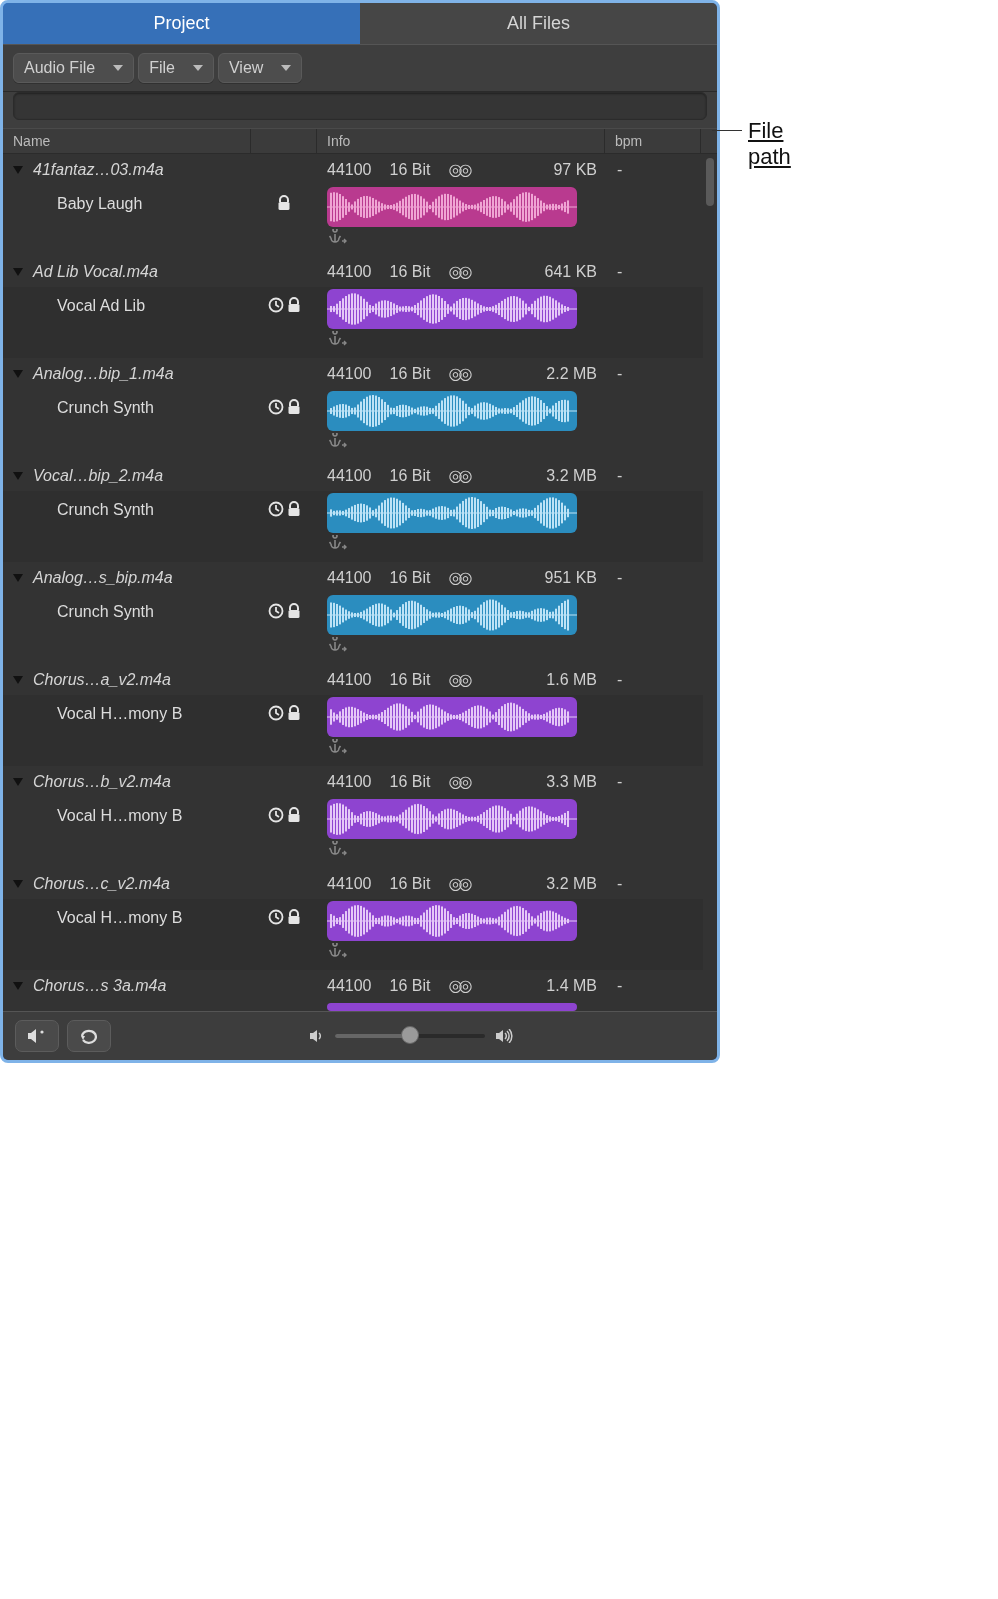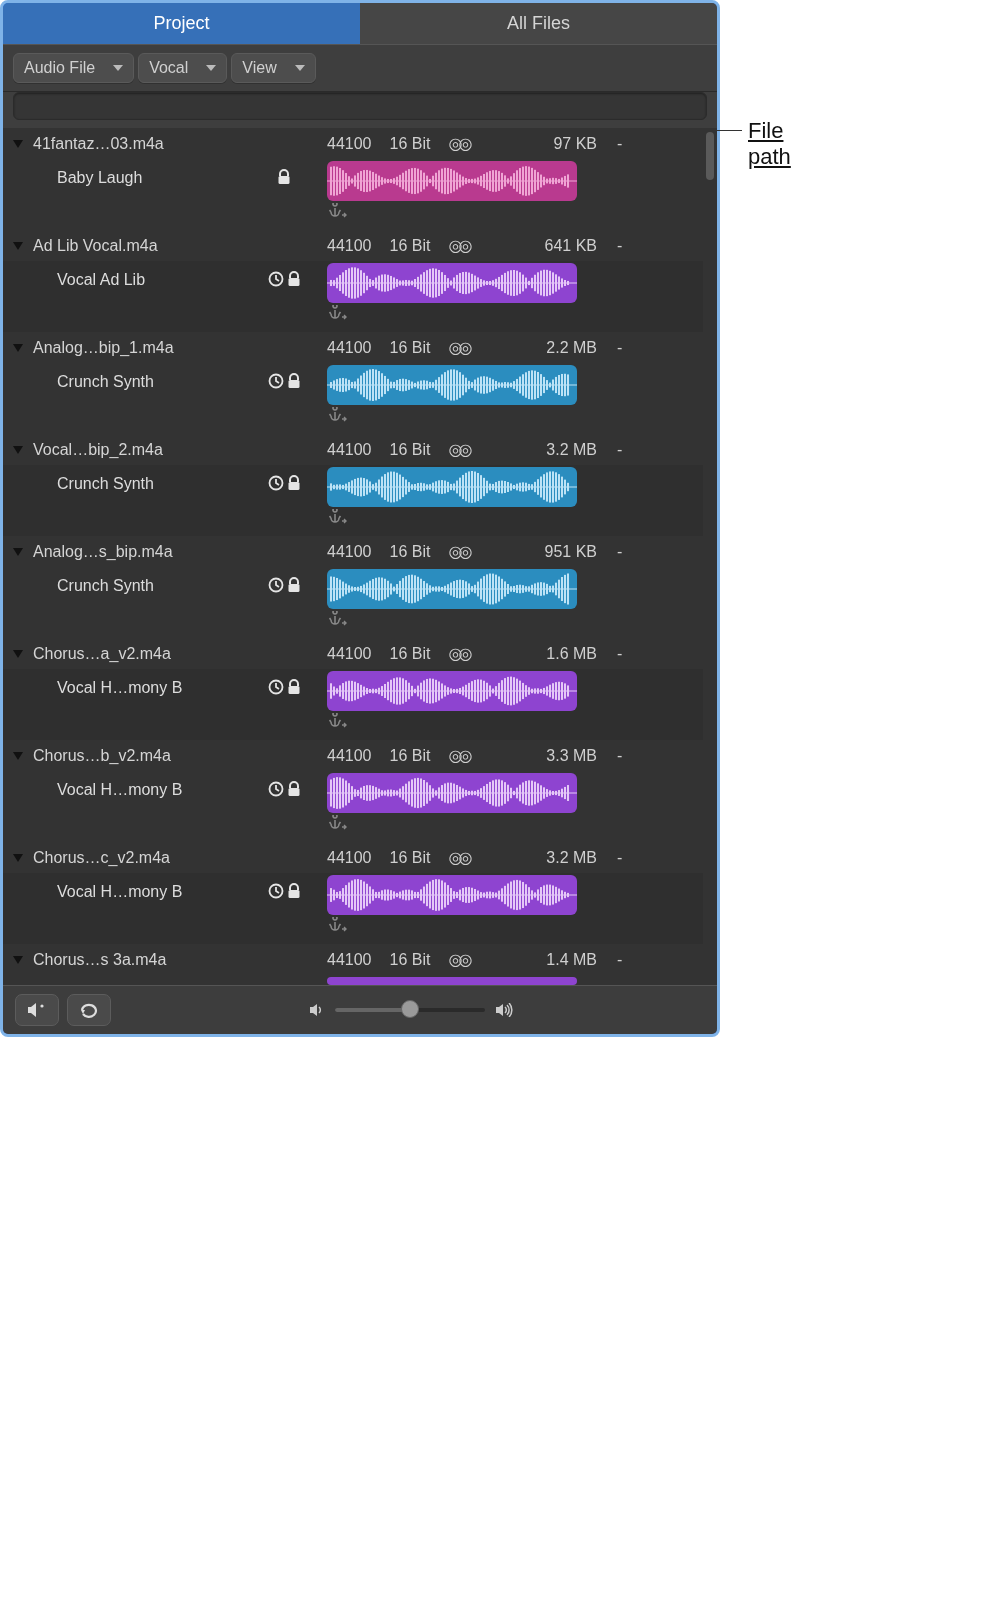--- a/index.html
+++ b/index.html
@@ -19,21 +19,21 @@
   .h-icons { width: 66px; border-right: 1px solid #2b2b2b; }
   .h-info { flex: 1; padding: 4px 10px; border-right: 1px solid #2b2b2b; }
   .h-bpm { width: 96px; padding: 4px 10px; border-right: 1px solid #2b2b2b; }
   .h-scroll { width: 16px; }
   .body { display: flex; }
   .list { flex: 1; background: #333; max-height: 1020px; overflow: hidden; }
   .scrollbar { width: 14px; background: #333; position: relative; }
   .thumb { position: absolute; top: 4px; left: 3px; width: 8px; height: 48px; background: #5a5a5a; border-radius: 4px; }
   .file-row { display: flex; align-items: center; background: #2f2f2f; padding: 6px 0; }
   .file-row:nth-child(odd) { background: #333; }
-  .col-name { width: 248px; padding: 0 10px 0 10px; display: flex; align-items: center; gap: 10px; font-size: 16px; color: #d5d5d5; white-space: nowrap; }
+  .col-name { width: 248px; padding: 0 10px 0 10px; display: flex; align-items: center; gap: 10px; font-size: 16px; color: #d5d5d5; white-space: nowrap; font-style: italic; }
   .tri { border-left: 5px solid transparent; border-right: 5px solid transparent; border-top: 8px solid #111; display: inline-block; }
   .col-icons { width: 66px; display: flex; align-items: center; justify-content: center; gap: 3px; color: #ddd; }
   .col-info { flex: 1; padding: 0 10px; font-size: 16px; color: #d0d0d0; display: flex; align-items: flex-end; gap: 18px; white-space: nowrap; }
   .col-bpm { width: 96px; padding: 0 10px; color: #d0d0d0; font-size: 16px; }
   .region-row { display: flex; align-items: flex-start; background: inherit; padding: 2px 0 8px 0; }
   .region-name { width: 248px; padding: 8px 10px 0 54px; font-size: 16px; color: #ddd; white-space: nowrap; overflow: hidden; text-overflow: ellipsis; }
   .region-icons { width: 66px; display: flex; align-items: center; justify-content: center; gap: 3px; padding-top: 8px; }
   .region-info { flex: 1; padding: 0 10px 0 10px; }
   .region-bpm { width: 96px; }
   .wave { width: 250px; height: 40px; border-radius: 6px; position: relative; overflow: hidden; }
@@ -63,33 +63,40 @@
       <div class="tab active">Project</div>
       <div class="tab">All Files</div>
     </div>
 
     <div class="toolbar">
       <div class="dropdown">
         <span>Audio File</span>
         <span class="chevron"></span>
       </div>
       <div class="dropdown">
-        <span>Vocal</span>
+        <span>File</span>
         <span class="chevron"></span>
       </div>
       <div class="dropdown">
         <span>View</span>
         <span class="chevron"></span>
       </div>
     </div>
 
     <div class="pathbar-wrap">
       <div class="pathbar"></div>
     </div>
 
+    <div class="headers">
+      <div class="h-name">Name</div>
+      <div class="h-icons"></div>
+      <div class="h-info">Info</div>
+      <div class="h-bpm">bpm</div>
+      <div class="h-scroll"></div>
+    </div>
 
     <div class="body">
       <div class="list" id="file-list">
           <div class="group">
             <div class="file-row">
               <div class="col-name">
                 <span class="tri"></span>
                 <span>41fantaz…03.m4a</span>
               </div>
               <div class="col-icons"></div>

